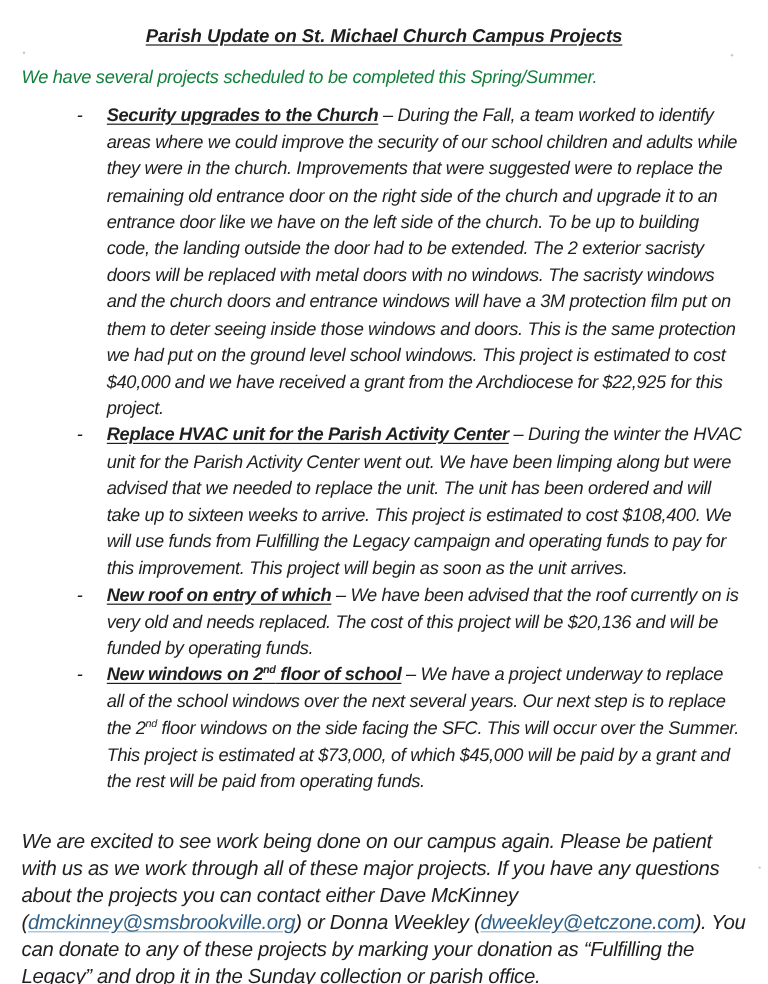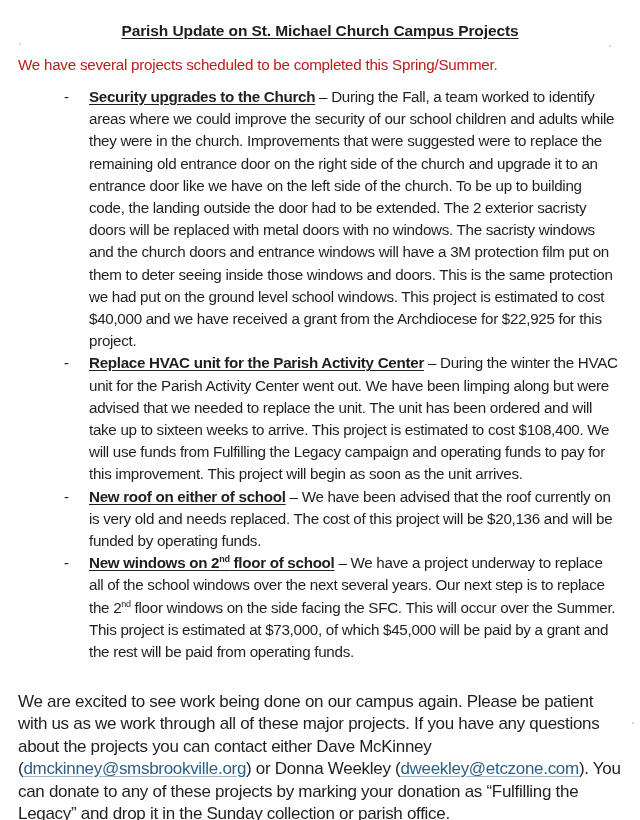--- a/index.html
+++ b/index.html
@@ -14,41 +14,42 @@
       position: relative;
       font-family: "Liberation Sans", "DejaVu Sans", sans-serif;
       color: #1f1f1f;
     }
     .page {
       position: absolute;
       left: 0;
       top: 0;
       width: 640px;
       height: 820px;
+      font-style: italic;
     }
     .title {
       position: absolute;
       top: 22px;
       left: 0;
       width: 640px;
       text-align: center;
       font-size: 15.5px;
       font-weight: bold;
       text-decoration: underline;
       text-underline-offset: 2px;
       letter-spacing: -0.1px;
       color: #1e1e1e;
     }
     .intro {
       position: absolute;
       top: 56px;
       left: 18px;
       font-size: 15.2px;
       letter-spacing: -0.25px;
-      color: #b91c1c;
+      color: #15803d;
     }
     .project-list {
       position: absolute;
       top: 86px;
       left: 0;
       width: 640px;
       margin: 0;
       padding: 0;
       list-style: none;
     }
@@ -121,21 +122,21 @@
       <span class="project-heading">Security upgrades to the Church</span><span> – </span><span>During the Fall, a team worked to identify areas where we could improve the security of our school children and adults while they were in the church.  Improvements that were suggested were to replace the remaining old entrance door on the right side of the church and upgrade it to an entrance door like we have on the left side of the church.  To be up to building code, the landing outside the door had to be extended.  The 2 exterior sacristy doors will be replaced with metal doors with no windows.  The sacristy windows and the church doors and entrance windows will have a 3M protection film put on them to deter seeing inside those windows and doors.  This is the same protection we had put on the ground level school windows.  This project is estimated to cost $40,000 and we have received a grant from the Archdiocese for $22,925 for this project.</span>
     </li>
 
     <li class="project-item">
       <span class="dash">-</span>
       <span class="project-heading">Replace HVAC unit for the Parish Activity Center</span><span> – </span><span>During the winter the HVAC unit for the Parish Activity Center went out.  We have been limping along but were advised that we needed to replace the unit.  The unit has been ordered and will take up to sixteen weeks to arrive.  This project is estimated to cost $108,400.  We will use funds from Fulfilling the Legacy campaign and operating funds to pay for this improvement.  This project will begin as soon as the unit arrives.</span>
     </li>
 
     <li class="project-item">
       <span class="dash">-</span>
-      <span class="project-heading">New roof on either of school</span><span> – </span><span>We have been advised that the roof currently on is very old and needs replaced.  The cost of this project will be $20,136 and will be funded by operating funds.</span>
+      <span class="project-heading">New roof on entry of which</span><span> – </span><span>We have been advised that the roof currently on is very old and needs replaced.  The cost of this project will be $20,136 and will be funded by operating funds.</span>
     </li>
 
     <li class="project-item">
       <span class="dash">-</span>
       <span class="project-heading"><span>New windows on 2</span><sup>nd</sup><span> floor of school</span></span><span> – </span><span><span>We have a project underway to replace all of the school windows over the next several years.  Our next step is to replace the 2</span><span class="body-sup">nd</span><span> floor windows on the side facing the SFC.  This will occur over the Summer.  This project is estimated at $73,000, of which $45,000 will be paid by a grant and the rest will be paid from operating funds.</span></span>
     </li>
 
   </ul>
 
   <div class="closing"><span>We are excited to see work being done on our campus again.  Please be patient with us as we work through all of these major projects.  If you have any questions about the projects you can contact either Dave McKinney (</span><a class="email-link">dmckinney@smsbrookville.org</a><span>) or Donna Weekley (</span><a class="email-link">dweekley@etczone.com</a><span>).   You can donate to any of these projects by marking your donation as “Fulfilling the Legacy” and drop it in the Sunday collection or parish office.</span></div>

